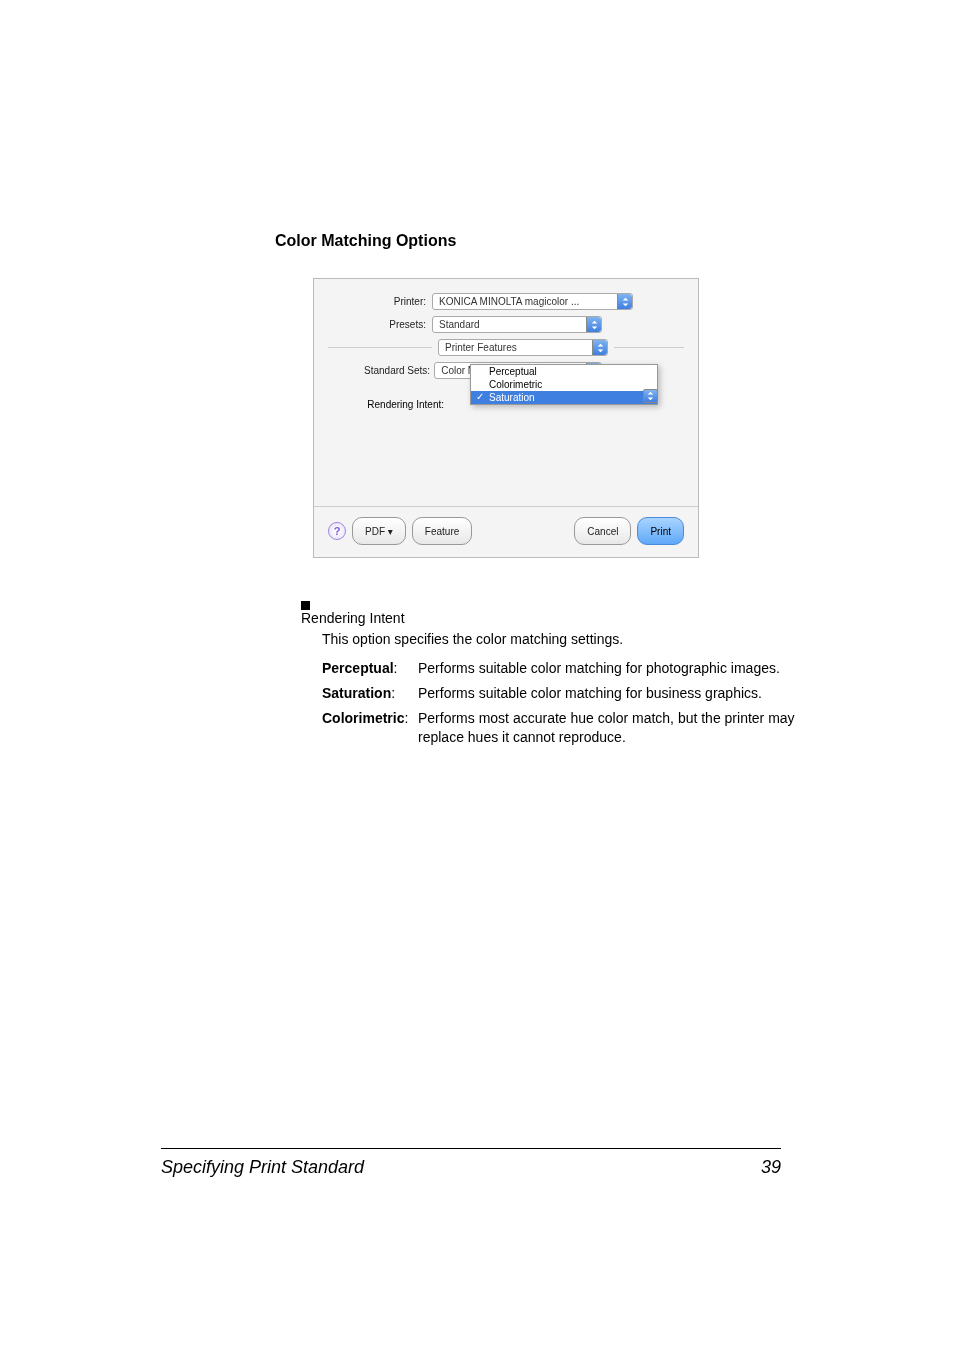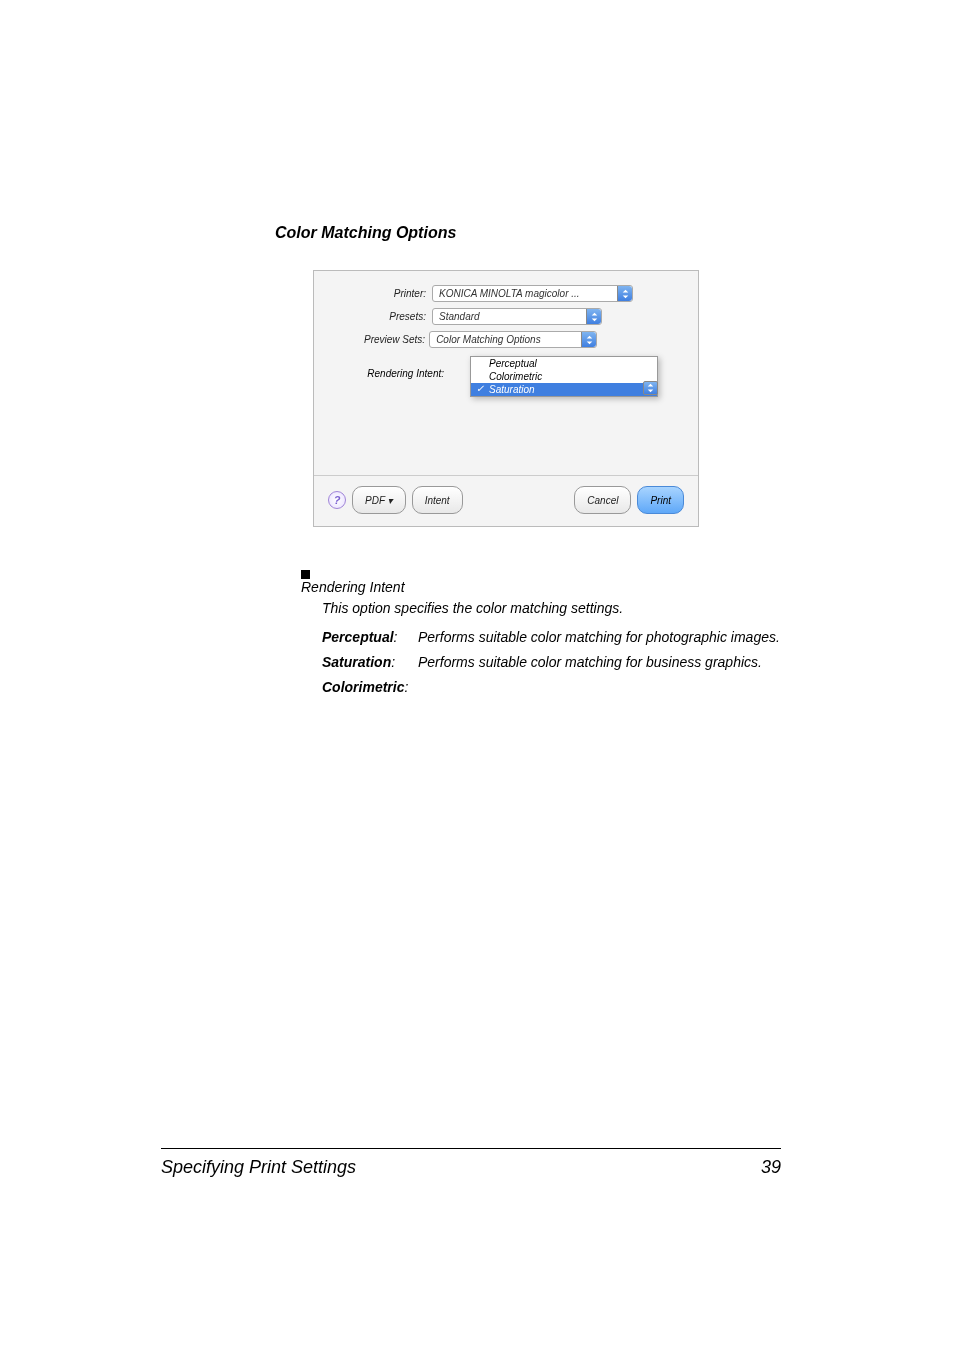--- a/index.html
+++ b/index.html
@@ -7,23 +7,22 @@
       width: 954px;
       height: 1351px;
       background: #fff;
       font-family: Arial, Helvetica, sans-serif;
       color: #000;
       position: relative;
     }
     .content {
       position: absolute;
       left: 275px;
-      top: 224px;
+      top: 232px;
       width: 520px;
-      font-style: italic;
     }
     .section-title {
       font-size: 16px;
       font-weight: bold;
       margin-bottom: 28px;
     }
     .dialog {
       margin-left: 38px;
       width: 386px;
       border: 1px solid #bbb;
@@ -272,23 +271,35 @@
       <div class="combo" style="width:170px;">
         <span>Standard</span>
         <div class="combo-cap">
           <svg viewBox="0 0 10 14">
               <path d="M5 1 L9 5 L1 5 Z M5 13 L1 9 L9 9 Z" fill="#fff"></path>
             </svg>
         </div>
       </div>
     </div>
 
+    <div class="hr-row">
+      <div class="hr-line-left"></div>
+      <div class="combo hr-combo">
+        <span>Printer Features</span>
+        <div class="combo-cap">
+          <svg viewBox="0 0 10 14">
+              <path d="M5 1 L9 5 L1 5 Z M5 13 L1 9 L9 9 Z" fill="#fff"></path>
+            </svg>
+        </div>
+      </div>
+      <div class="hr-line-right"></div>
+    </div>
 
     <div class="feature-row">
-      <div class="feature-label">Preview Sets:</div>
+      <div class="feature-label">Standard Sets:</div>
       <div class="combo feature-combo">
         <span>Color Matching Options</span>
         <div class="combo-cap">
           <svg viewBox="0 0 10 14">
               <path d="M5 1 L9 5 L1 5 Z M5 13 L1 9 L9 9 Z" fill="#fff"></path>
             </svg>
         </div>
       </div>
     </div>
 
@@ -307,21 +318,21 @@
       <div class="ri-label">Rendering Intent:</div>
     </div>
 
     <div class="dialog-spacer"></div>
     <div class="dialog-divider"></div>
 
     <div class="dialog-footer">
       <div class="help-btn">?</div>
       <div class="mac-btn">PDF ▾</div>
       <div class="footer-gap"></div>
-      <div class="mac-btn">Intent</div>
+      <div class="mac-btn">Feature</div>
       <div class="footer-spacer"></div>
       <div class="mac-btn">Cancel</div>
       <div class="footer-gap"></div>
       <div class="mac-btn primary">Print</div>
     </div>
   </div>
 
   <div class="body-text">
     <div class="bullet-row">
       <div class="bullet-sq"></div>
@@ -333,24 +344,25 @@
       <div class="def-row">
         <div class="def-term"><b>Perceptual</b>:</div>
         <div class="def-desc">Performs suitable color matching for photographic images.</div>
       </div>
       <div class="def-row">
         <div class="def-term"><b>Saturation</b>:</div>
         <div class="def-desc">Performs suitable color matching for business graphics.</div>
       </div>
       <div class="def-row">
         <div class="def-term"><b>Colorimetric</b>:</div>
+        <div class="def-desc">Performs most accurate hue color match, but the printer may replace hues it cannot reproduce.</div>
       </div>
     </div>
   </div>
 </div>
 
 <div class="page-footer">
   <div class="footer-rule"></div>
   <div class="footer-line">
-    <span>Specifying Print Settings</span>
+    <span>Specifying Print Standard</span>
     <span class="footer-page">39</span>
   </div>
 </div>
 
 </body></html>

